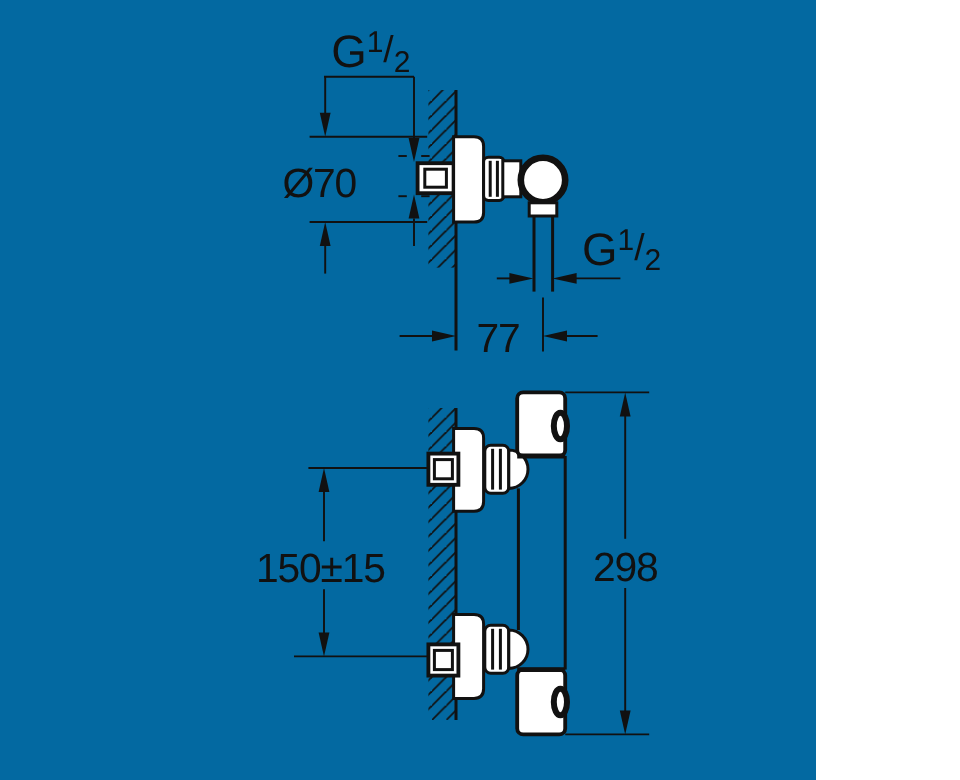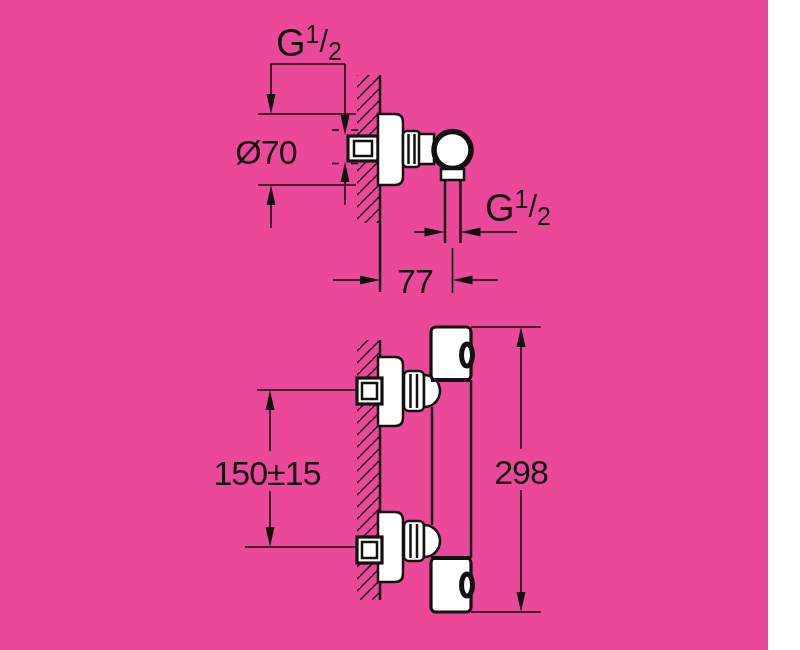--- a/index.html
+++ b/index.html
@@ -1,16 +1,16 @@
 <!DOCTYPE html>
 <html><head>
 <meta charset="utf-8">
 <style>
   html,body{margin:0;padding:0;background:#ffffff;}
-  .stage{position:relative;width:768px;height:650px;background:#ec4899;overflow:hidden;}
+  .stage{position:relative;width:680px;height:650px;background:#0369a1;overflow:hidden;}
   svg{display:block;}
   text{font-family:"Liberation Sans","DejaVu Sans",sans-serif;fill:#111111;}
   .dim-text{font-size:34px;letter-spacing:-1px;}
   .thread-base{font-size:38px;}
   .thread-frac{font-size:25px;}
   .thread-slash{font-size:31px;}
   .outline{fill:#ffffff;stroke:#111111;stroke-width:2.5;}
   .outline-thick{fill:#ffffff;stroke:#111111;stroke-width:3.2;}
   .edge{stroke:#111111;stroke-width:2.5;fill:none;}
   .edge-thick{stroke:#111111;stroke-width:4;fill:none;}

